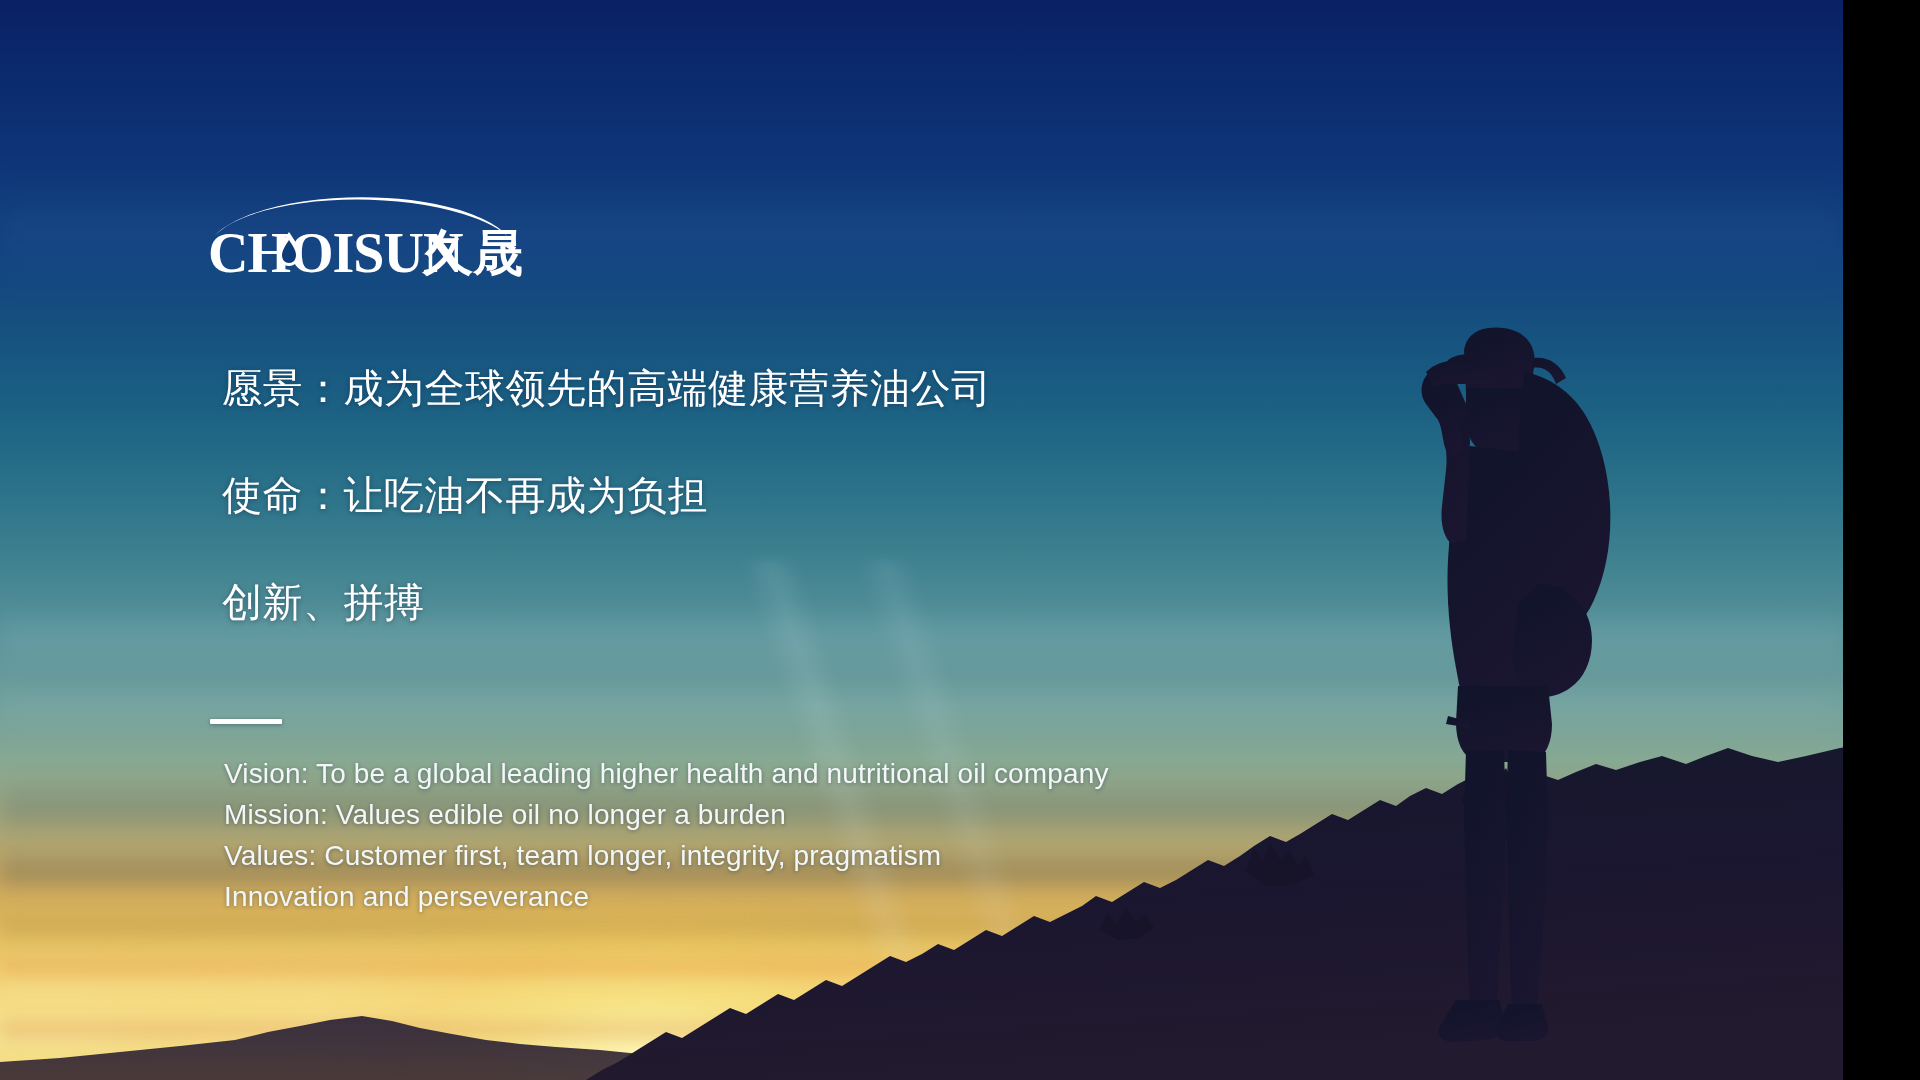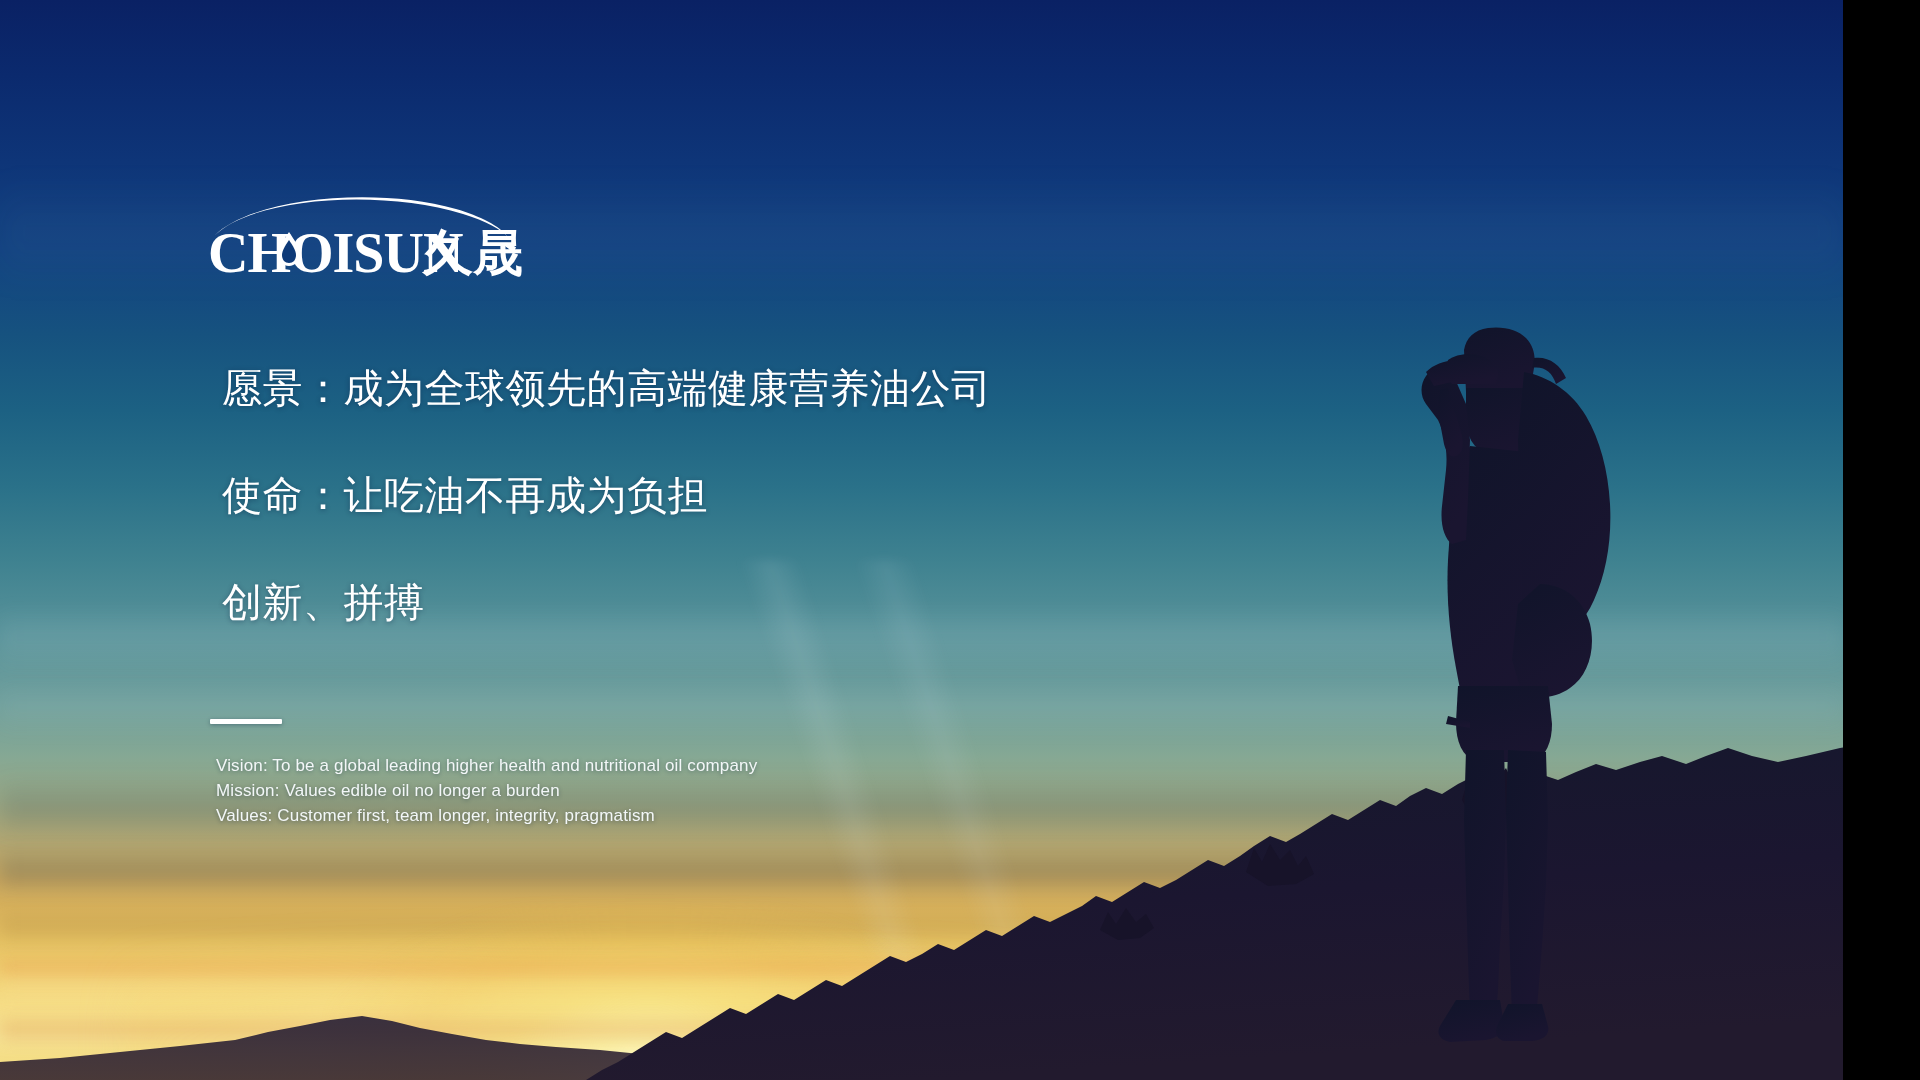--- a/index.html
+++ b/index.html
@@ -132,26 +132,26 @@
 
   .divider{
     width:72px;height:5px;background:#ffffff;
     margin:36px 0 30px 2px;
     border-radius:1px;
     box-shadow:0 1px 4px rgba(0,30,60,.35);
   }
 
   .subcopy{
     color:#f3f7f8;
-    font-size:17px;
+    font-size:28px;
     line-height:1.46;
     font-weight:400;
     letter-spacing:.15px;
     text-shadow:0 1px 4px rgba(0,30,55,.40);
-    margin:8px;
+    margin:16px;
   }
   .subcopy .sc-line{display:block;}
 </style>
 </head>
 <body>
 
 <div class="stage">
 
   <div class="sky"></div>
   <div class="cloudband cb7"></div>
@@ -297,16 +297,17 @@
       <span class="hl-line">使命：让吃油不再成为负担</span>
       <span class="hl-line">创新、拼搏</span>
     </div>
 
     <div class="divider"></div>
 
     <div class="subcopy">
       <span class="sc-line">Vision: To be a global leading higher health and nutritional oil company</span>
       <span class="sc-line">Mission: Values edible oil no longer a burden</span>
       <span class="sc-line">Values: Customer first, team longer, integrity, pragmatism</span>
+      <span class="sc-line">Innovation and perseverance</span>
     </div>
 
   </div>
 </div>
 
 </body></html>

